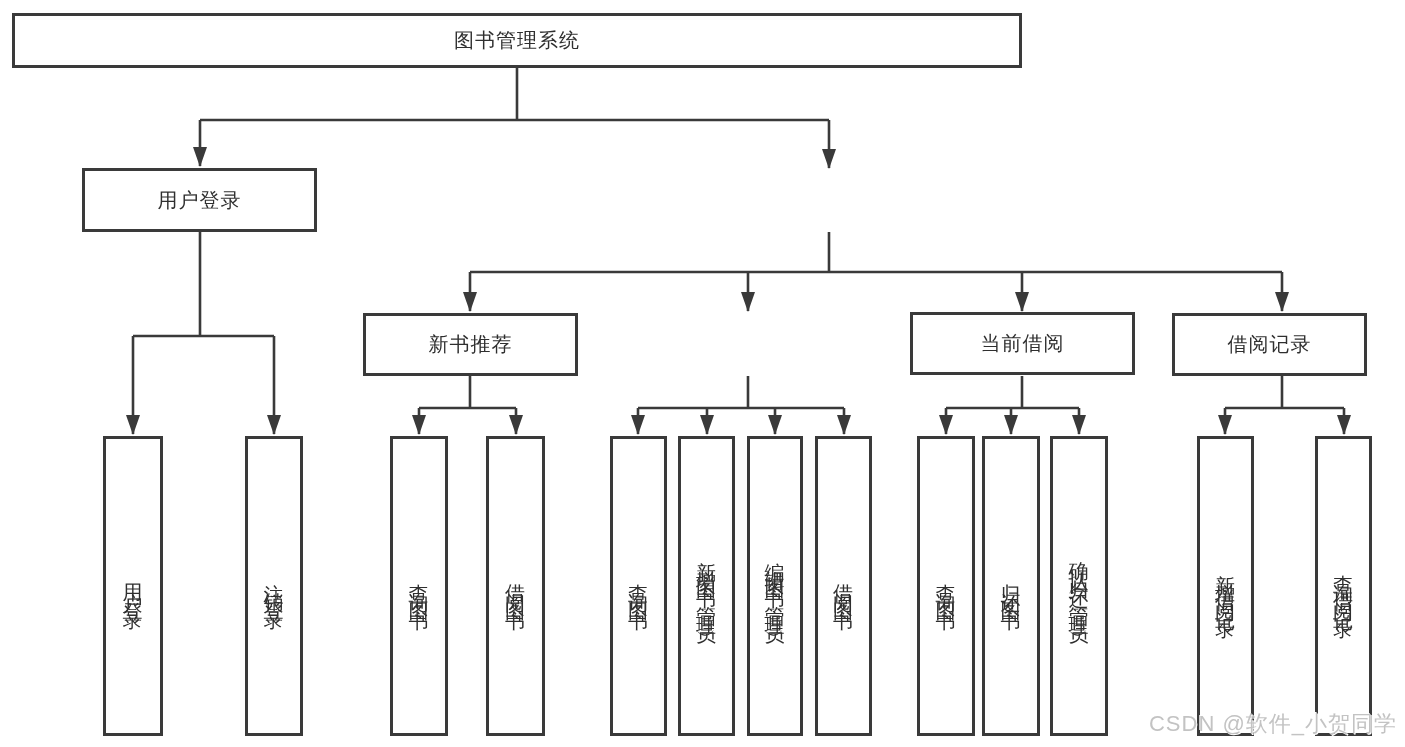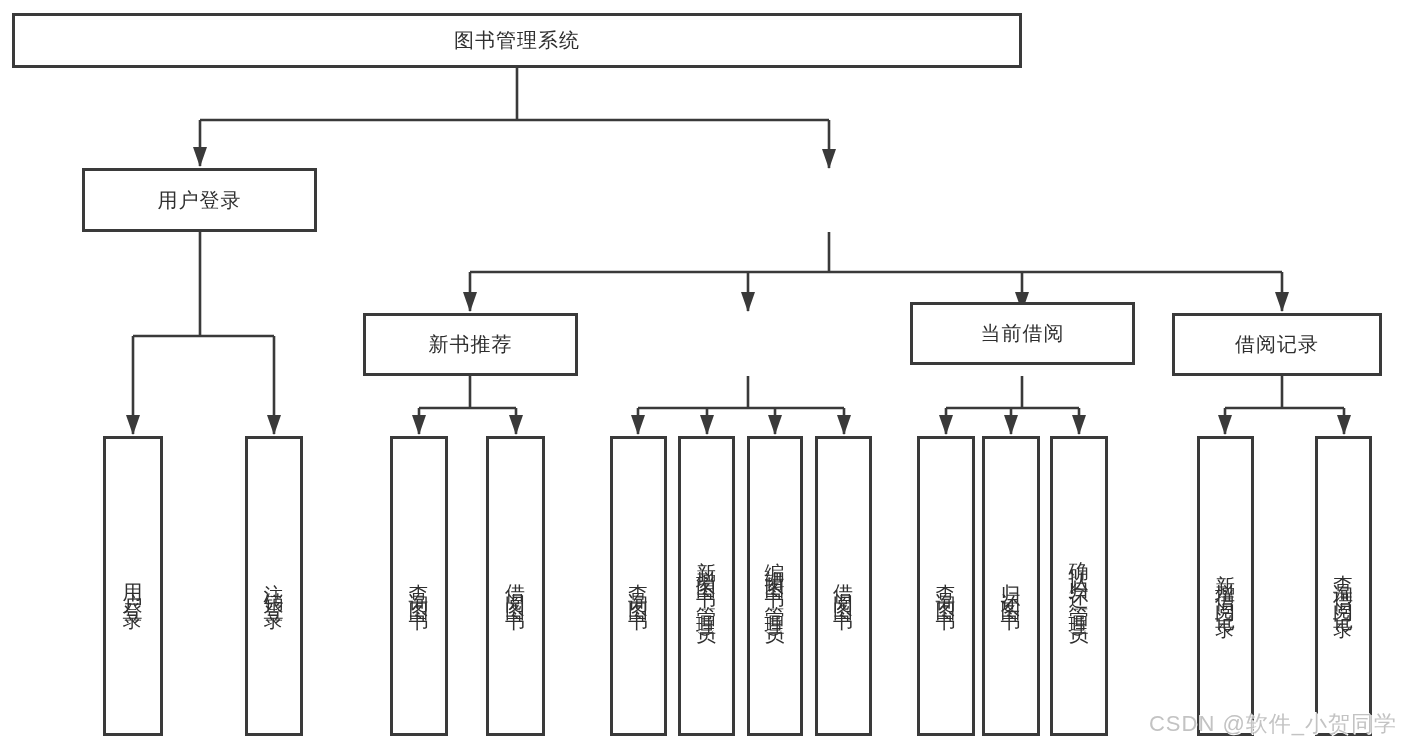--- a/index.html
+++ b/index.html
@@ -112,22 +112,22 @@
     <path d="M1282 376 V408 M1225 408 H1344"></path>
     <line x1="1225" y1="408" x2="1225" y2="434" marker-end="url(#arrow)"></line>
     <line x1="1344" y1="408" x2="1344" y2="434" marker-end="url(#arrow)"></line>
   </svg>
 
   <div class="box h" style="left:12px;top:13px;width:1010px;height:55px">图书管理系统</div>
 
   <div class="box h" style="left:82px;top:168px;width:235px;height:64px">用户登录</div>
 
   <div class="box h" style="left:363px;top:313px;width:215px;height:63px">新书推荐</div>
-  <div class="box h" style="left:910px;top:302px;width:225px;height:63px">当前借阅</div>
-  <div class="box h" style="left:1172px;top:313px;width:210px;height:63px">借阅记录</div>
+  <div class="box h" style="left:910px;top:312px;width:225px;height:63px">当前借阅</div>
+  <div class="box h" style="left:1172px;top:313px;width:195px;height:63px">借阅记录</div>
 
   <div class="box v" style="left:103px;top:436px;width:60px;height:300px">用户登录</div>
   <div class="box v" style="left:245px;top:436px;width:58px;height:300px">注销登录</div>
 
   <div class="box v" style="left:390px;top:436px;width:58px;height:300px">查询图书</div>
   <div class="box v" style="left:486px;top:436px;width:59px;height:300px">借阅图书</div>
 
   <div class="box v" style="left:610px;top:436px;width:57px;height:300px">查询图书</div>
   <div class="box v" style="left:678px;top:436px;width:57px;height:300px">新增图书（管理员）</div>
   <div class="box v" style="left:747px;top:436px;width:56px;height:300px">编辑图书（管理员）</div>

